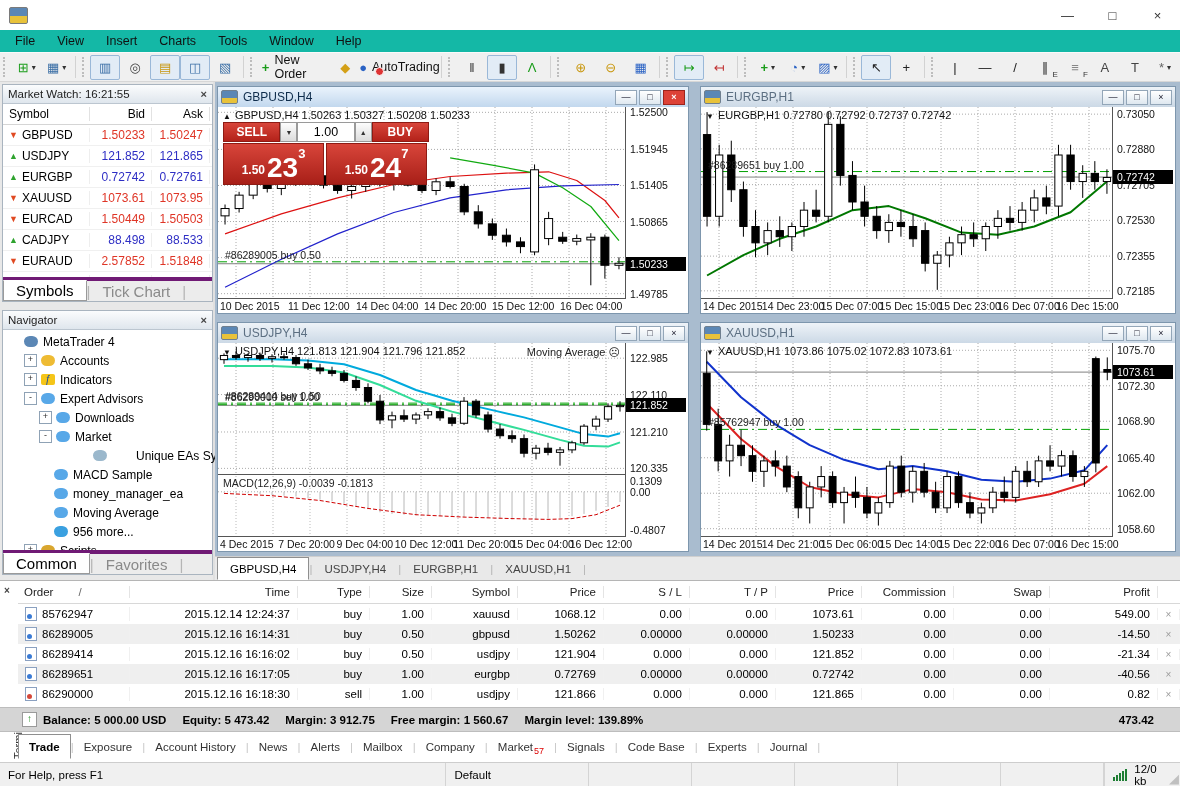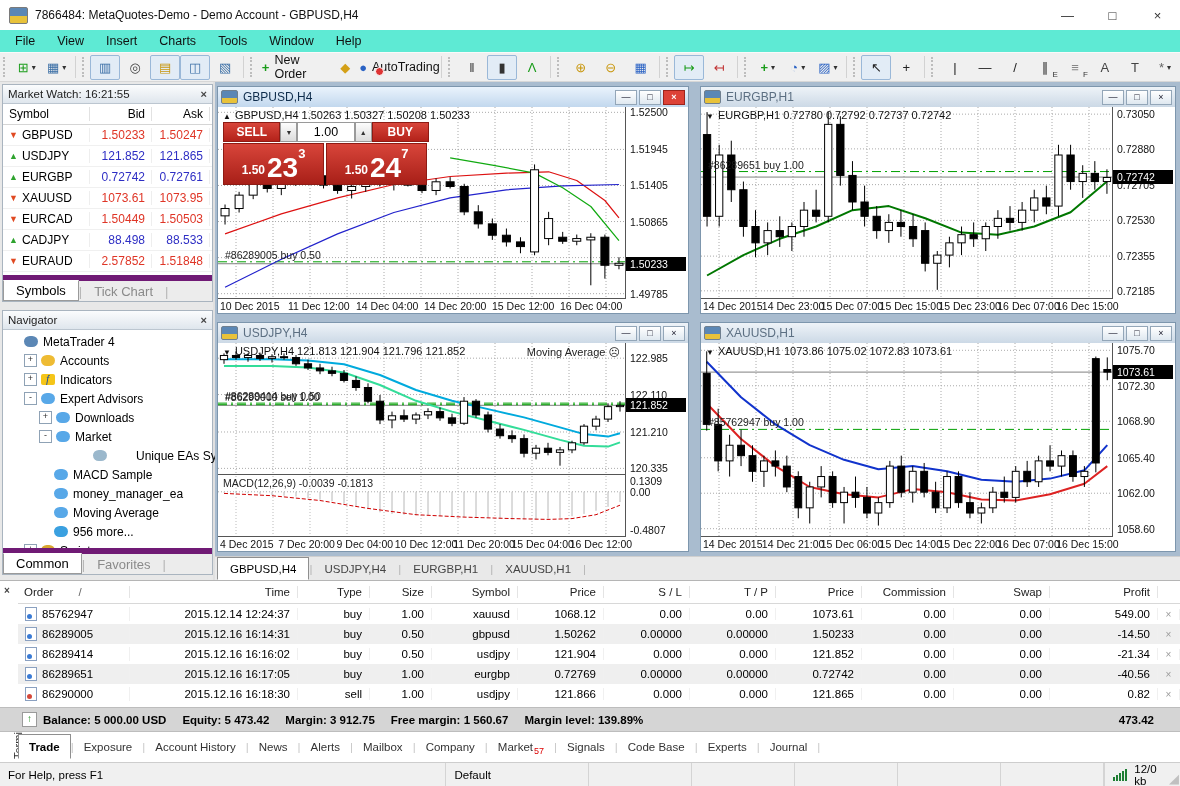--- a/index.html
+++ b/index.html
@@ -5,21 +5,21 @@
   html,body{margin:0;padding:0}
   body{width:1180px;height:786px;position:relative;overflow:hidden;background:#e8e8e8;
        font-family:"Liberation Sans",sans-serif;font-size:12px;color:#000;-webkit-font-smoothing:antialiased}
   
   .titlebar{position:absolute;left:0;top:0;width:1180px;height:30px;background:#fff;border-bottom:1px solid #e3e3e3;display:flex;align-items:center}
   .app-icon{width:17px;height:15px;margin:0 7px 0 9px;background:linear-gradient(180deg,#5b87b5 55%,#e8c23a 55%);border:1px solid #7a7a7a;border-radius:2px}
   .title-text{font-size:12px;color:#111}
   .win-controls{margin-left:auto;display:flex;height:30px}
   .wbtn{width:45px;height:30px;display:flex;align-items:center;justify-content:center;font-size:13px;color:#333}
   
-  .menubar{position:absolute;left:0;top:30px;width:1180px;height:22px;background:#5eead4;display:flex;align-items:center;padding-left:4px;box-sizing:border-box}
+  .menubar{position:absolute;left:0;top:30px;width:1180px;height:22px;background:#14b8a6;display:flex;align-items:center;padding-left:4px;box-sizing:border-box}
   .menu-item{padding:2px 11px;font-size:12.5px;color:#111}
   
   .toolbar{position:absolute;left:0;top:52px;width:1180px;height:30px;background:#f0f0f0;border-top:1px solid #fafafa;border-bottom:1px solid #d7d7d7;display:flex;align-items:center;box-sizing:border-box}
   .tgrip{width:3px;height:20px;border-left:2px dotted #bdbdbd;margin:0 4px 0 3px}
   .tsep{width:1px;height:22px;background:#d2d2d2;margin:0 3px}
   .tbtn{height:23px;min-width:24px;display:flex;align-items:center;justify-content:center;border:1px solid transparent;border-radius:2px;padding:0 2px;position:relative}
   .tbtn.pressed{background:#e2ecf6;border-color:#9ab8d8}
   .tbtn .glyph{font-size:13px;line-height:1}
   .tbtn .lbl{font-size:12.5px;margin-left:5px;color:#111}
   .tbtn .caret{font-size:8px;color:#333;margin-left:3px}
@@ -31,21 +31,21 @@
   .panel-cap .pclose{margin-left:auto;font-size:11px;color:#444;font-weight:bold}
   .mw-head{display:grid;grid-template-columns:87px 62px 58px;height:20px;border-bottom:1px solid #d5d5d5;align-items:center;font-size:12px}
   .mw-head div{padding:0 6px;border-right:1px solid #e2e2e2}
   .mw-row{display:grid;grid-template-columns:87px 62px 58px;height:20px;align-items:center;font-size:12px;border-bottom:1px solid #f0f0f0}
   .mw-row div{padding:0 6px;border-right:1px solid #eee;white-space:nowrap}
   .mw-sym{display:flex;align-items:center;gap:4px;color:#000}
   .mw-arrow{font-size:9px}
   .num-up{color:#2e2ec4;text-align:right}
   .num-down{color:#df3526;text-align:right}
   .r{text-align:right}
-  .bottom-tabs{position:absolute;left:0;right:0;bottom:0;height:20px;background:#ececec;border-top:6px solid #701a75;display:flex;align-items:stretch;font-size:13px}
+  .bottom-tabs{position:absolute;left:0;right:0;bottom:0;height:20px;background:#ececec;border-top:4px solid #701a75;display:flex;align-items:stretch;font-size:15px}
   .btab{padding:2px 12px;display:flex;align-items:center;color:#8a8a8a}
   .btab.active{background:#fff;border:1px solid #9a9a9a;border-top:1px solid #fff;margin-top:-1px;color:#000}
   .btab-sep{color:#b5b5b5;display:flex;align-items:center}
   
   .tree{padding-top:2px}
   .trow{height:19px;display:flex;align-items:center;font-size:12px;white-space:nowrap}
   .texp{width:11px;height:11px;border:1px solid #8fa2b5;background:#fff;font-size:9px;line-height:9px;text-align:center;color:#333;margin-right:4px;flex:0 0 auto}
   .texp.none{border:none;background:transparent}
   .nicon{width:14px;height:11px;border-radius:50% 50% 50% 50%/60% 60% 60% 60%;margin-right:5px;flex:0 0 auto}
   
@@ -119,21 +119,20 @@
   .sig{display:flex;align-items:flex-end;gap:1px;height:13px}
   .sig span{width:2px;background:#1e7e34;display:block}
   .grip{position:absolute;right:1px;bottom:0;font-size:13px;color:#c0c0c0}
   .splitter-v{position:absolute;left:213px;top:82px;width:2px;height:680px;background:#e0e0e0}
 </style>
 </head>
 <body>
 
 <div class="titlebar">
   <span class="app-icon"></span>
-  <span class="title-text">7866484: MetaQuotes-Demo - Demo Account - GBPUSD,H4</span>
   <div class="win-controls">
     <span class="wbtn">—</span>
     <span class="wbtn">□</span>
     <span class="wbtn">×</span>
   </div>
 </div>
 
 <div class="menubar" id="menubar">
     <div class="menu-item">File</div>
     <div class="menu-item">View</div>

